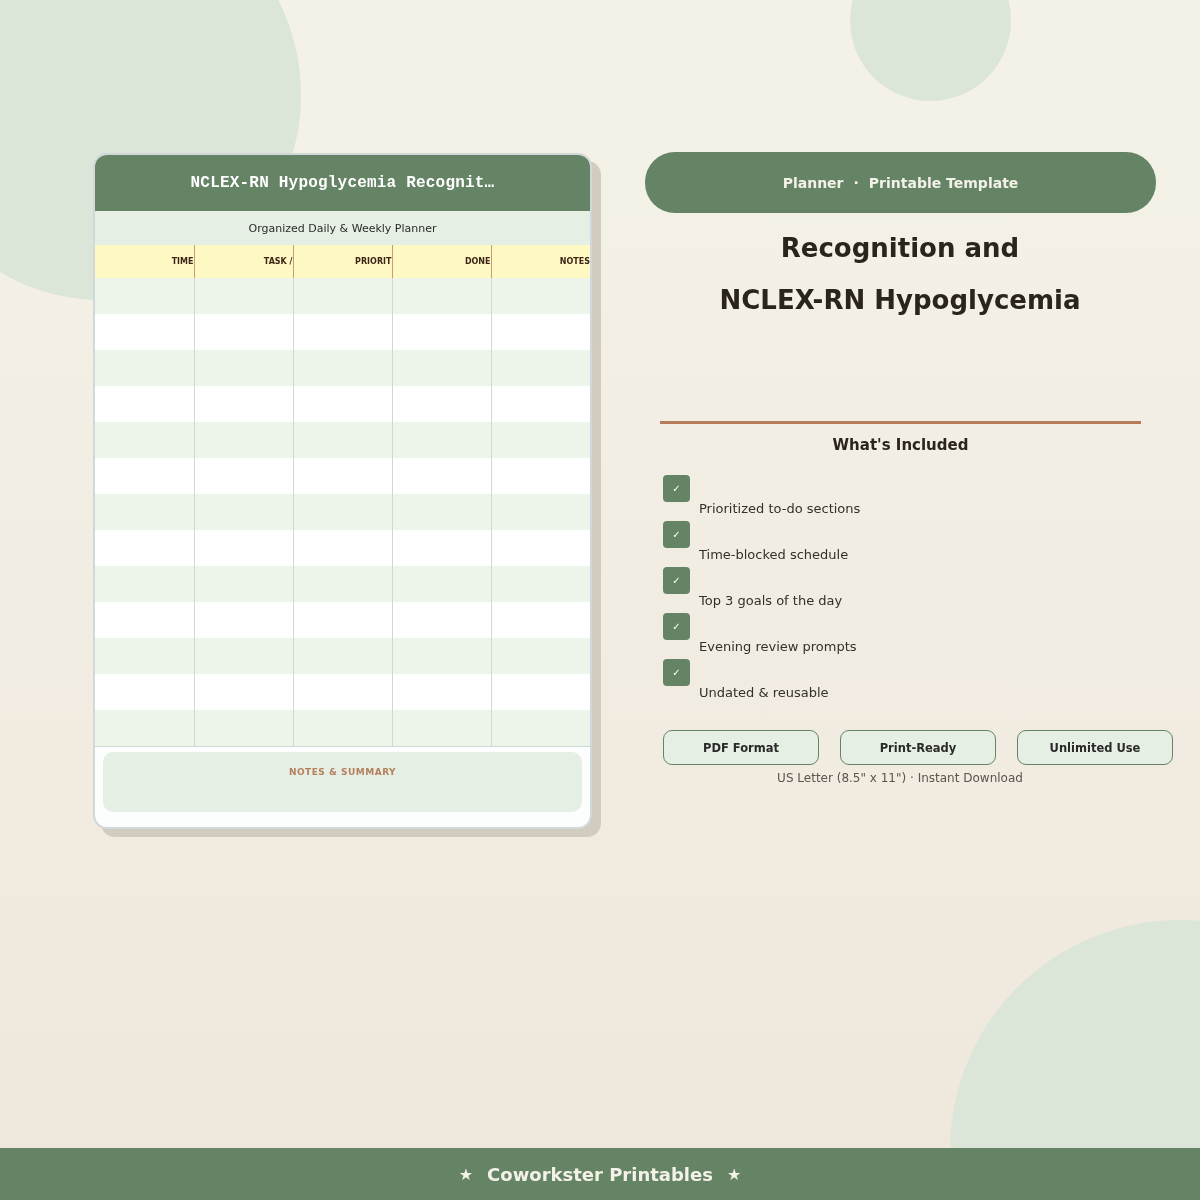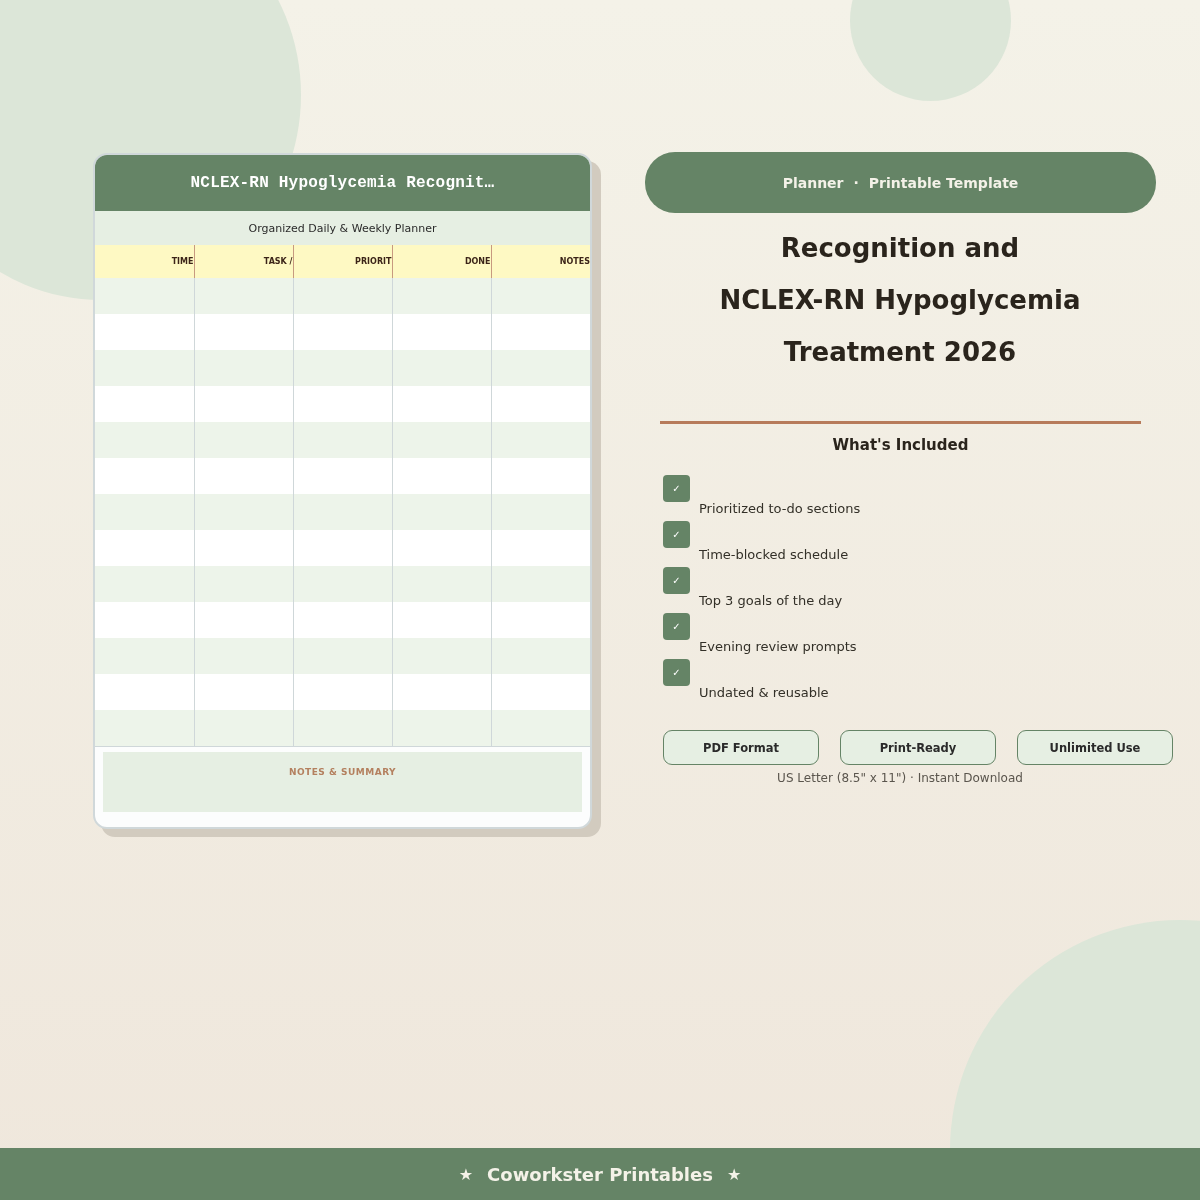--- a/index.html
+++ b/index.html
@@ -38,21 +38,21 @@
   .tbl th {
     height: 33px; background: #fef9c3; color: #3b2418; font-size: 8px; font-weight: bold;
     border-right: 1px solid #c79a80; text-align: right;
   }
   .tbl th:last-child, .tbl td:last-child { border-right: none; }
   .tbl td { height: 36px; border-right: 1px solid #cfd7d9; }
   .tbl tr.odd td { background: #edf4ea; }
   .tbl tr.even td { background: #ffffff; }
   .tbl tr:last-child td { border-bottom: 1px solid #cfd7d9; }
   .notes {
-    margin: 5px 8px 0 8px; height: 60px; background: #e6efe3; border-radius: 0;
+    margin: 5px 8px 0 8px; height: 60px; background: #e6efe3; border-radius: 10px;
     display: flex; justify-content: center; padding-top: 15px;
   }
   .notes span { font-size: 9px; font-weight: bold; color: #b4805f; letter-spacing: 0.5px; }
 
   
   .pill {
     position: absolute; left: 645px; top: 152px; width: 511px; height: 61px;
     background: #658466; border-radius: 30px; color: #f4f2e8; font-weight: bold; font-size: 14px;
     display: flex; align-items: center; justify-content: center; gap: 10px;
   }
@@ -209,21 +209,20 @@
 
 <div class="pill">
   <span>Planner</span>
   <span>·</span>
   <span>Printable Template</span>
 </div>
 
 <div class="main-title">
   <div>Recognition and</div>
   <div>NCLEX-RN Hypoglycemia</div>
-  <div>Treatment 2026</div>
 </div>
 
 <div class="divider"></div>
 <div class="included-title">What's Included</div>
 
 <div class="checklist">
   <div class="check-item">
     <span class="check-box">✓</span>
     <span class="check-label">Prioritized to-do sections</span>
   </div>

